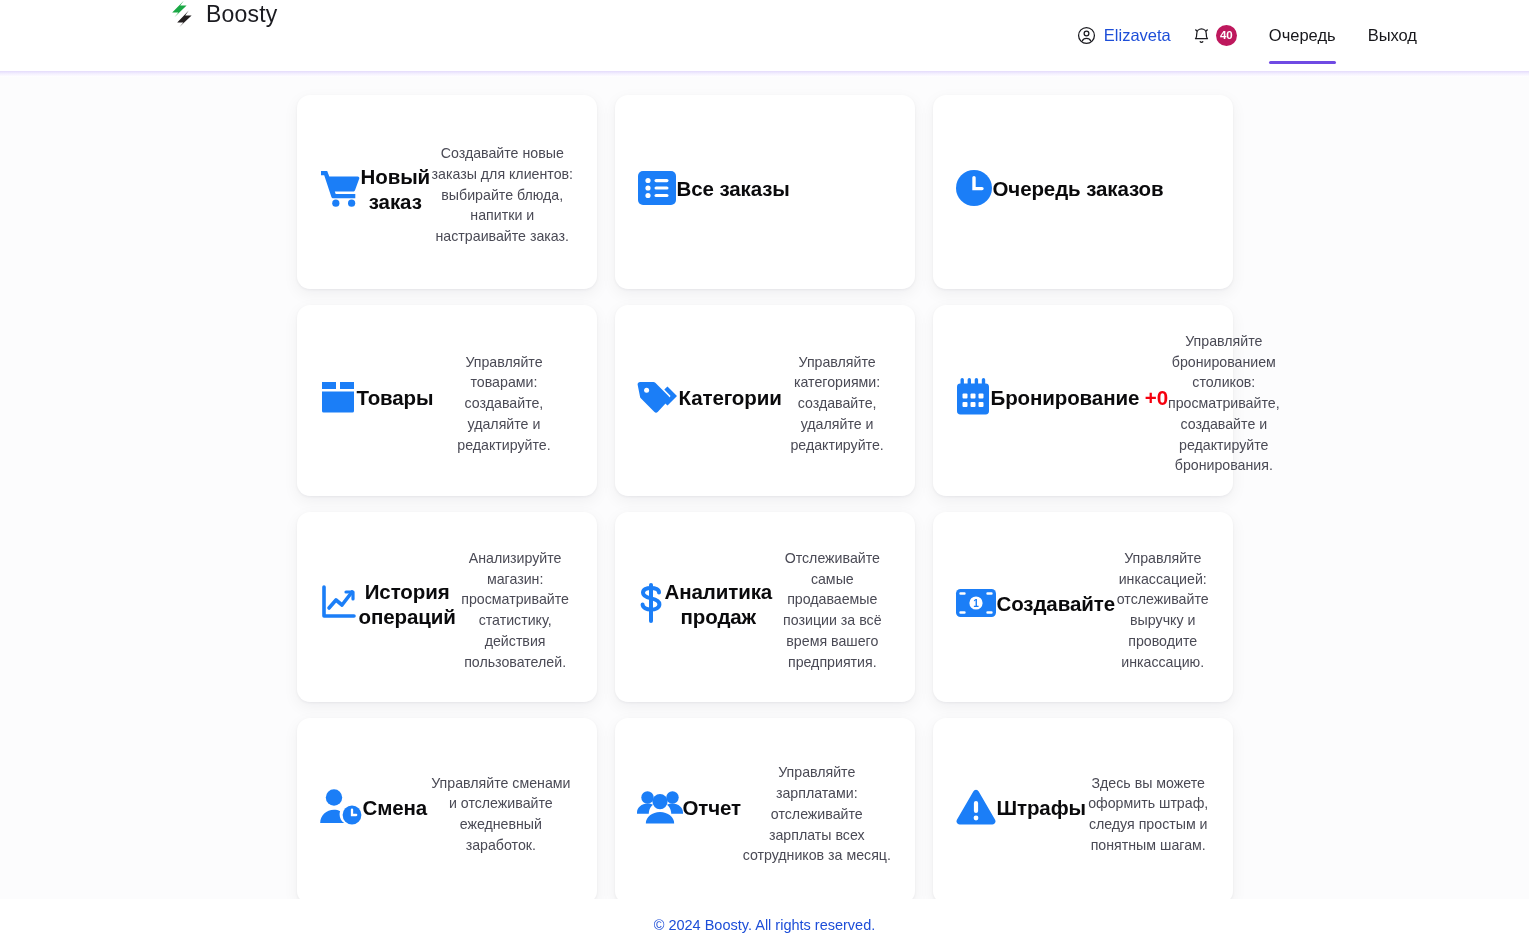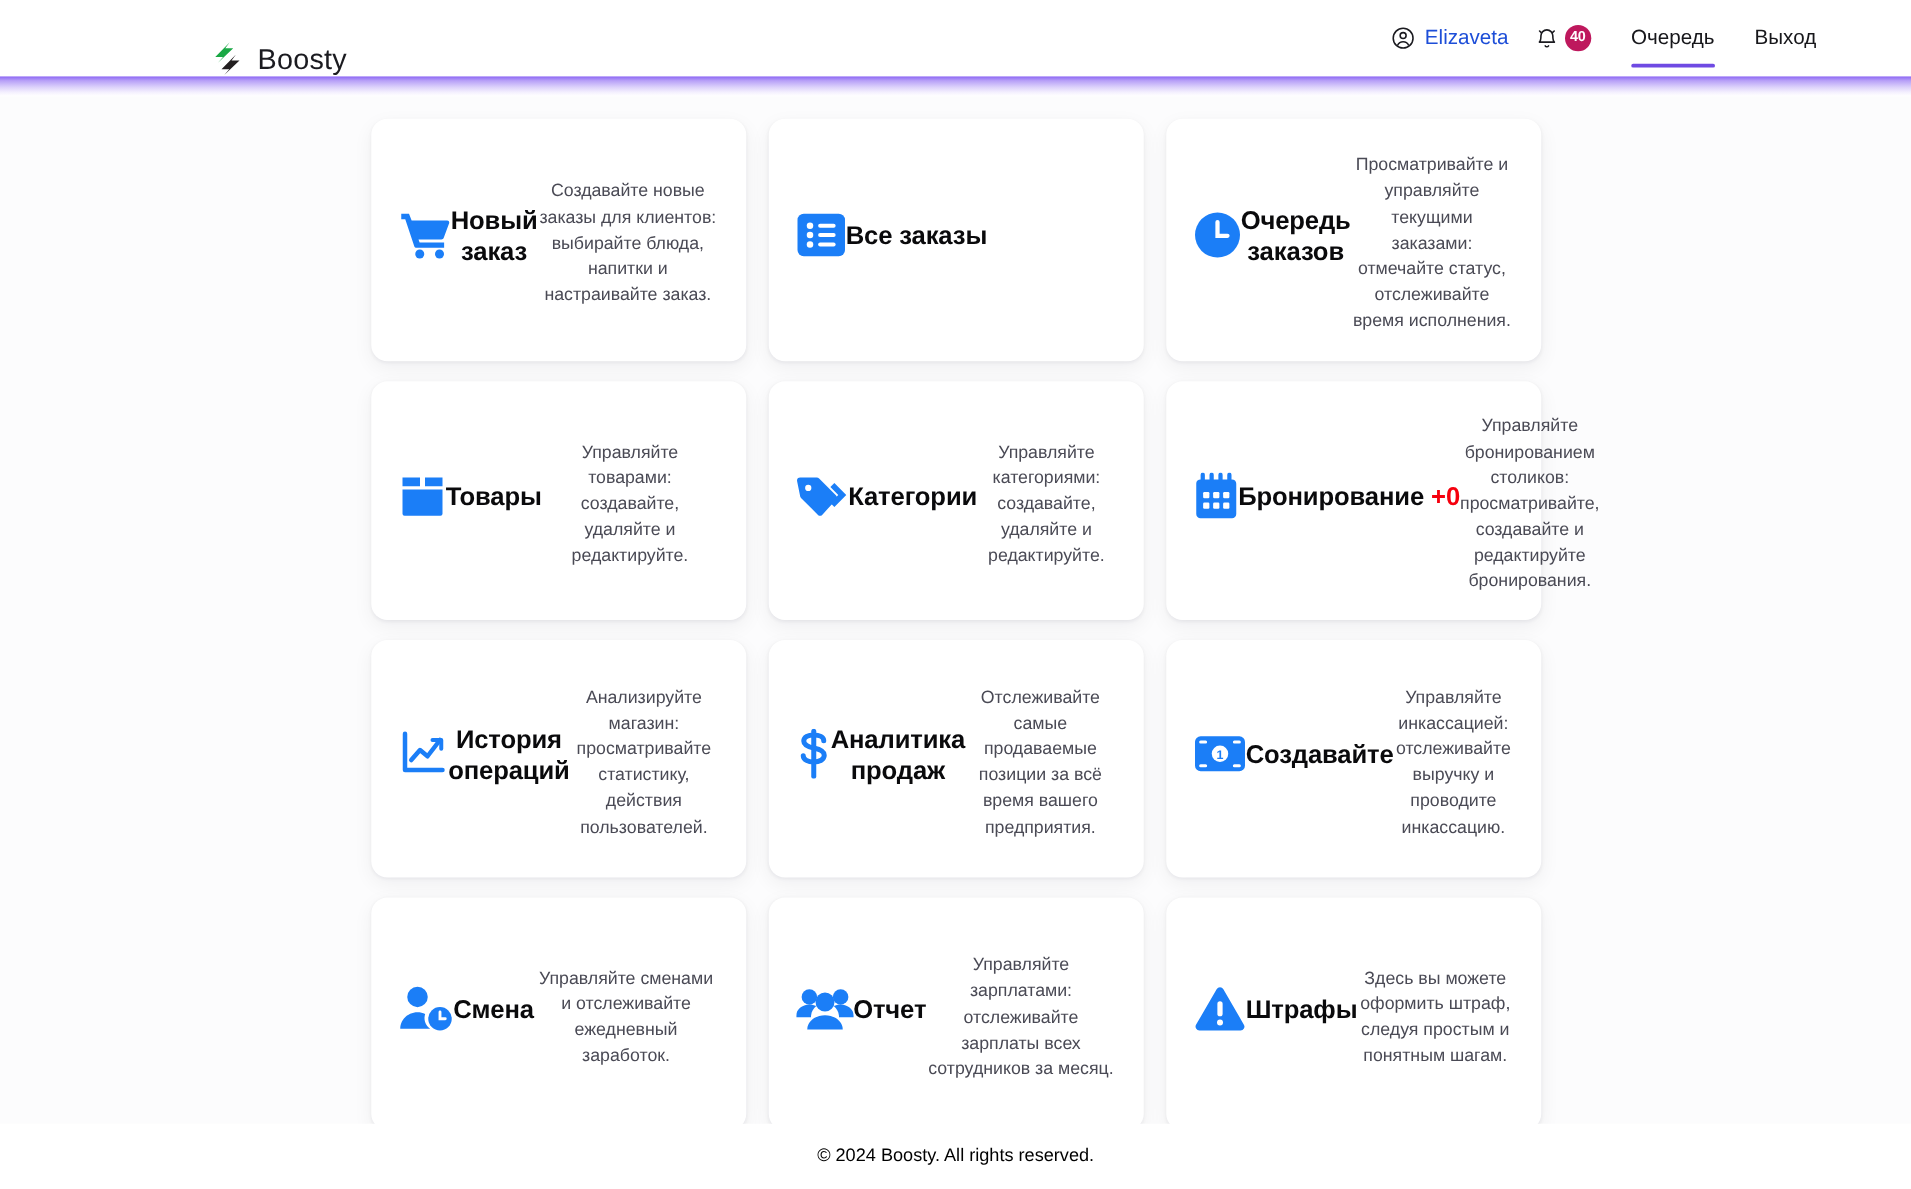--- a/index.html
+++ b/index.html
@@ -13,25 +13,25 @@
   body {
     font-family: "Liberation Sans", "DejaVu Sans", sans-serif;
     background: #ffffff;
     color: #111113;
     overflow: hidden;
     position: relative;
   }
 
   
   .header {
-    height: 61px;
+    height: 71px;
     background: #ffffff;
     display: flex;
-    align-items: flex-end;
-    padding: 0 76px 0 168px;
+    align-items: flex-start;
+    padding: 0 112px 0 168px;
     position: relative;
     z-index: 5;
   }
 
   .brand {
     display: flex;
     align-items: center;
     gap: 12px;
     cursor: pointer;
   }
@@ -191,21 +191,21 @@
     position: absolute;
     left: 0;
     right: 0;
     bottom: 0;
     height: 52px;
     background: #ffffff;
     display: flex;
     align-items: center;
     justify-content: center;
     font-size: 14.5px;
-    color: #000000;
+    color: #1d4ed8;
   }
 </style>
 </head>
 <body>
 
 <header class="header">
 
   <div class="brand">
     <span>
       <svg class="brand-mark" viewBox="0 0 26 28" fill="none">
@@ -279,21 +279,20 @@
     </div>
 
     <div class="card r1">
       <div class="card-icon">
         <svg width="38" height="38" viewBox="0 0 38 38">
           <circle cx="19" cy="19" r="18" fill="#1b7ef7"></circle>
           <path d="M19 8.6v11h8" stroke="#fff" stroke-width="3.4" stroke-linecap="round" fill="none"></path>
         </svg>
       </div>
       <div class="card-title">Очередь заказов</div>
-      <div class="card-desc">Просматривайте и управляйте текущими заказами: отмечайте статус, отслеживайте время исполнения.</div>
     </div>
 
     <div class="card r2">
       <div class="card-icon">
         <svg width="38" height="38" viewBox="0 0 38 38" fill="#1b7ef7">
           <path d="M3 4h14v7H3z" rx="1.5"></path>
           <path d="M21 4h14v7H21z"></path>
           <path d="M3 13.5h32V33a1.6 1.6 0 0 1-1.6 1.6H4.6A1.6 1.6 0 0 1 3 33z"></path>
         </svg>
       </div>

